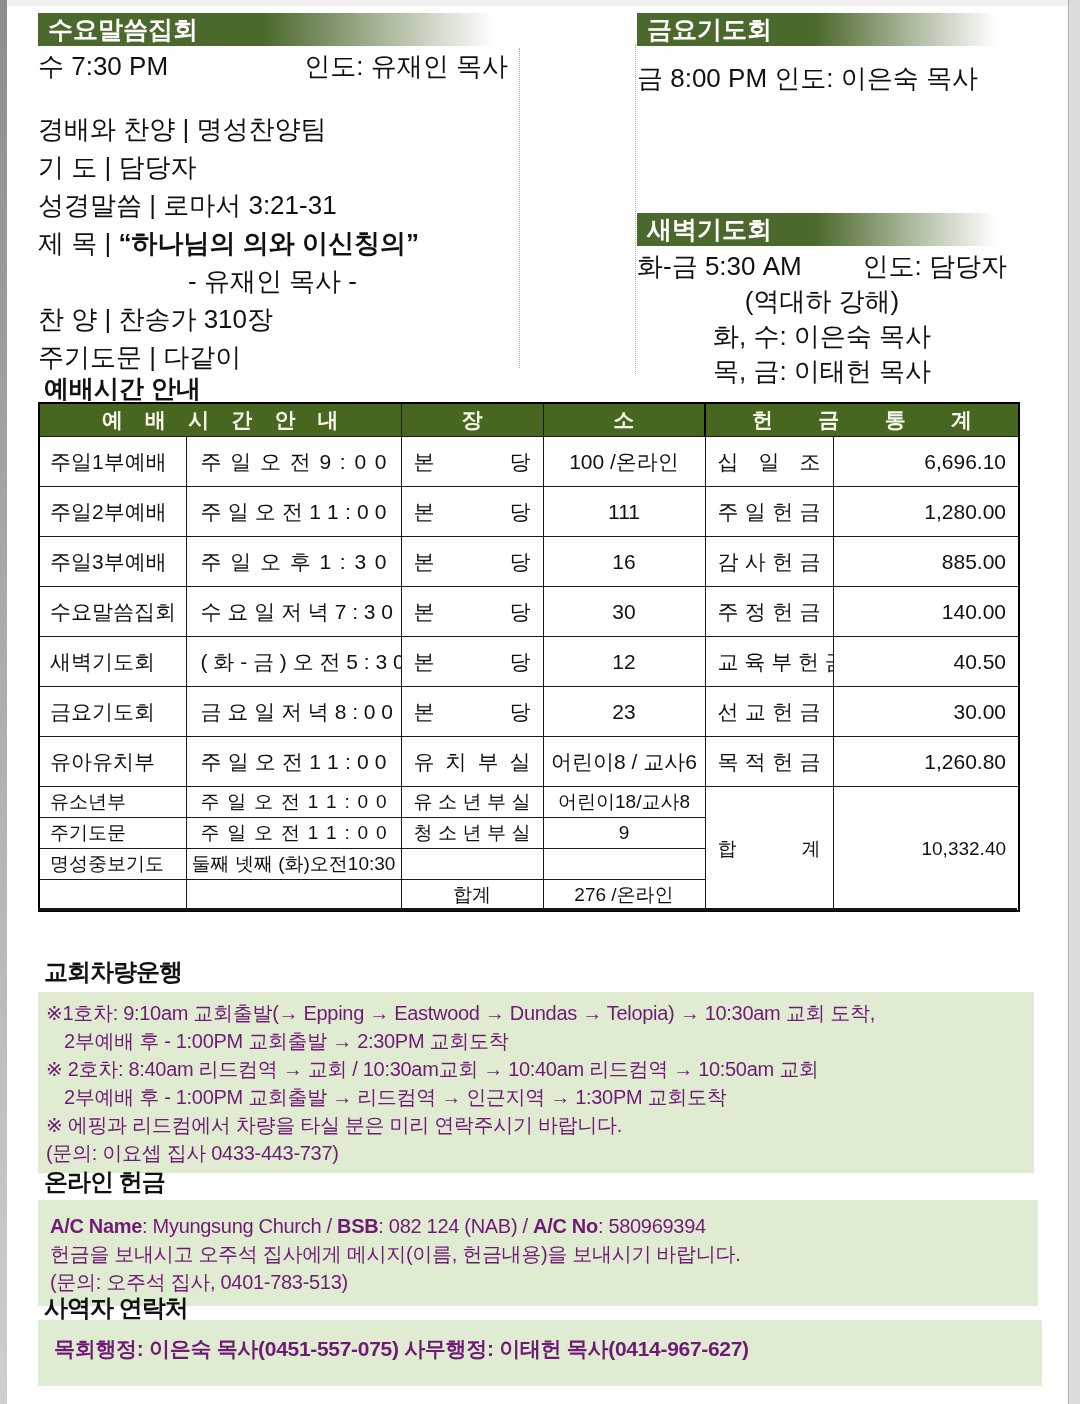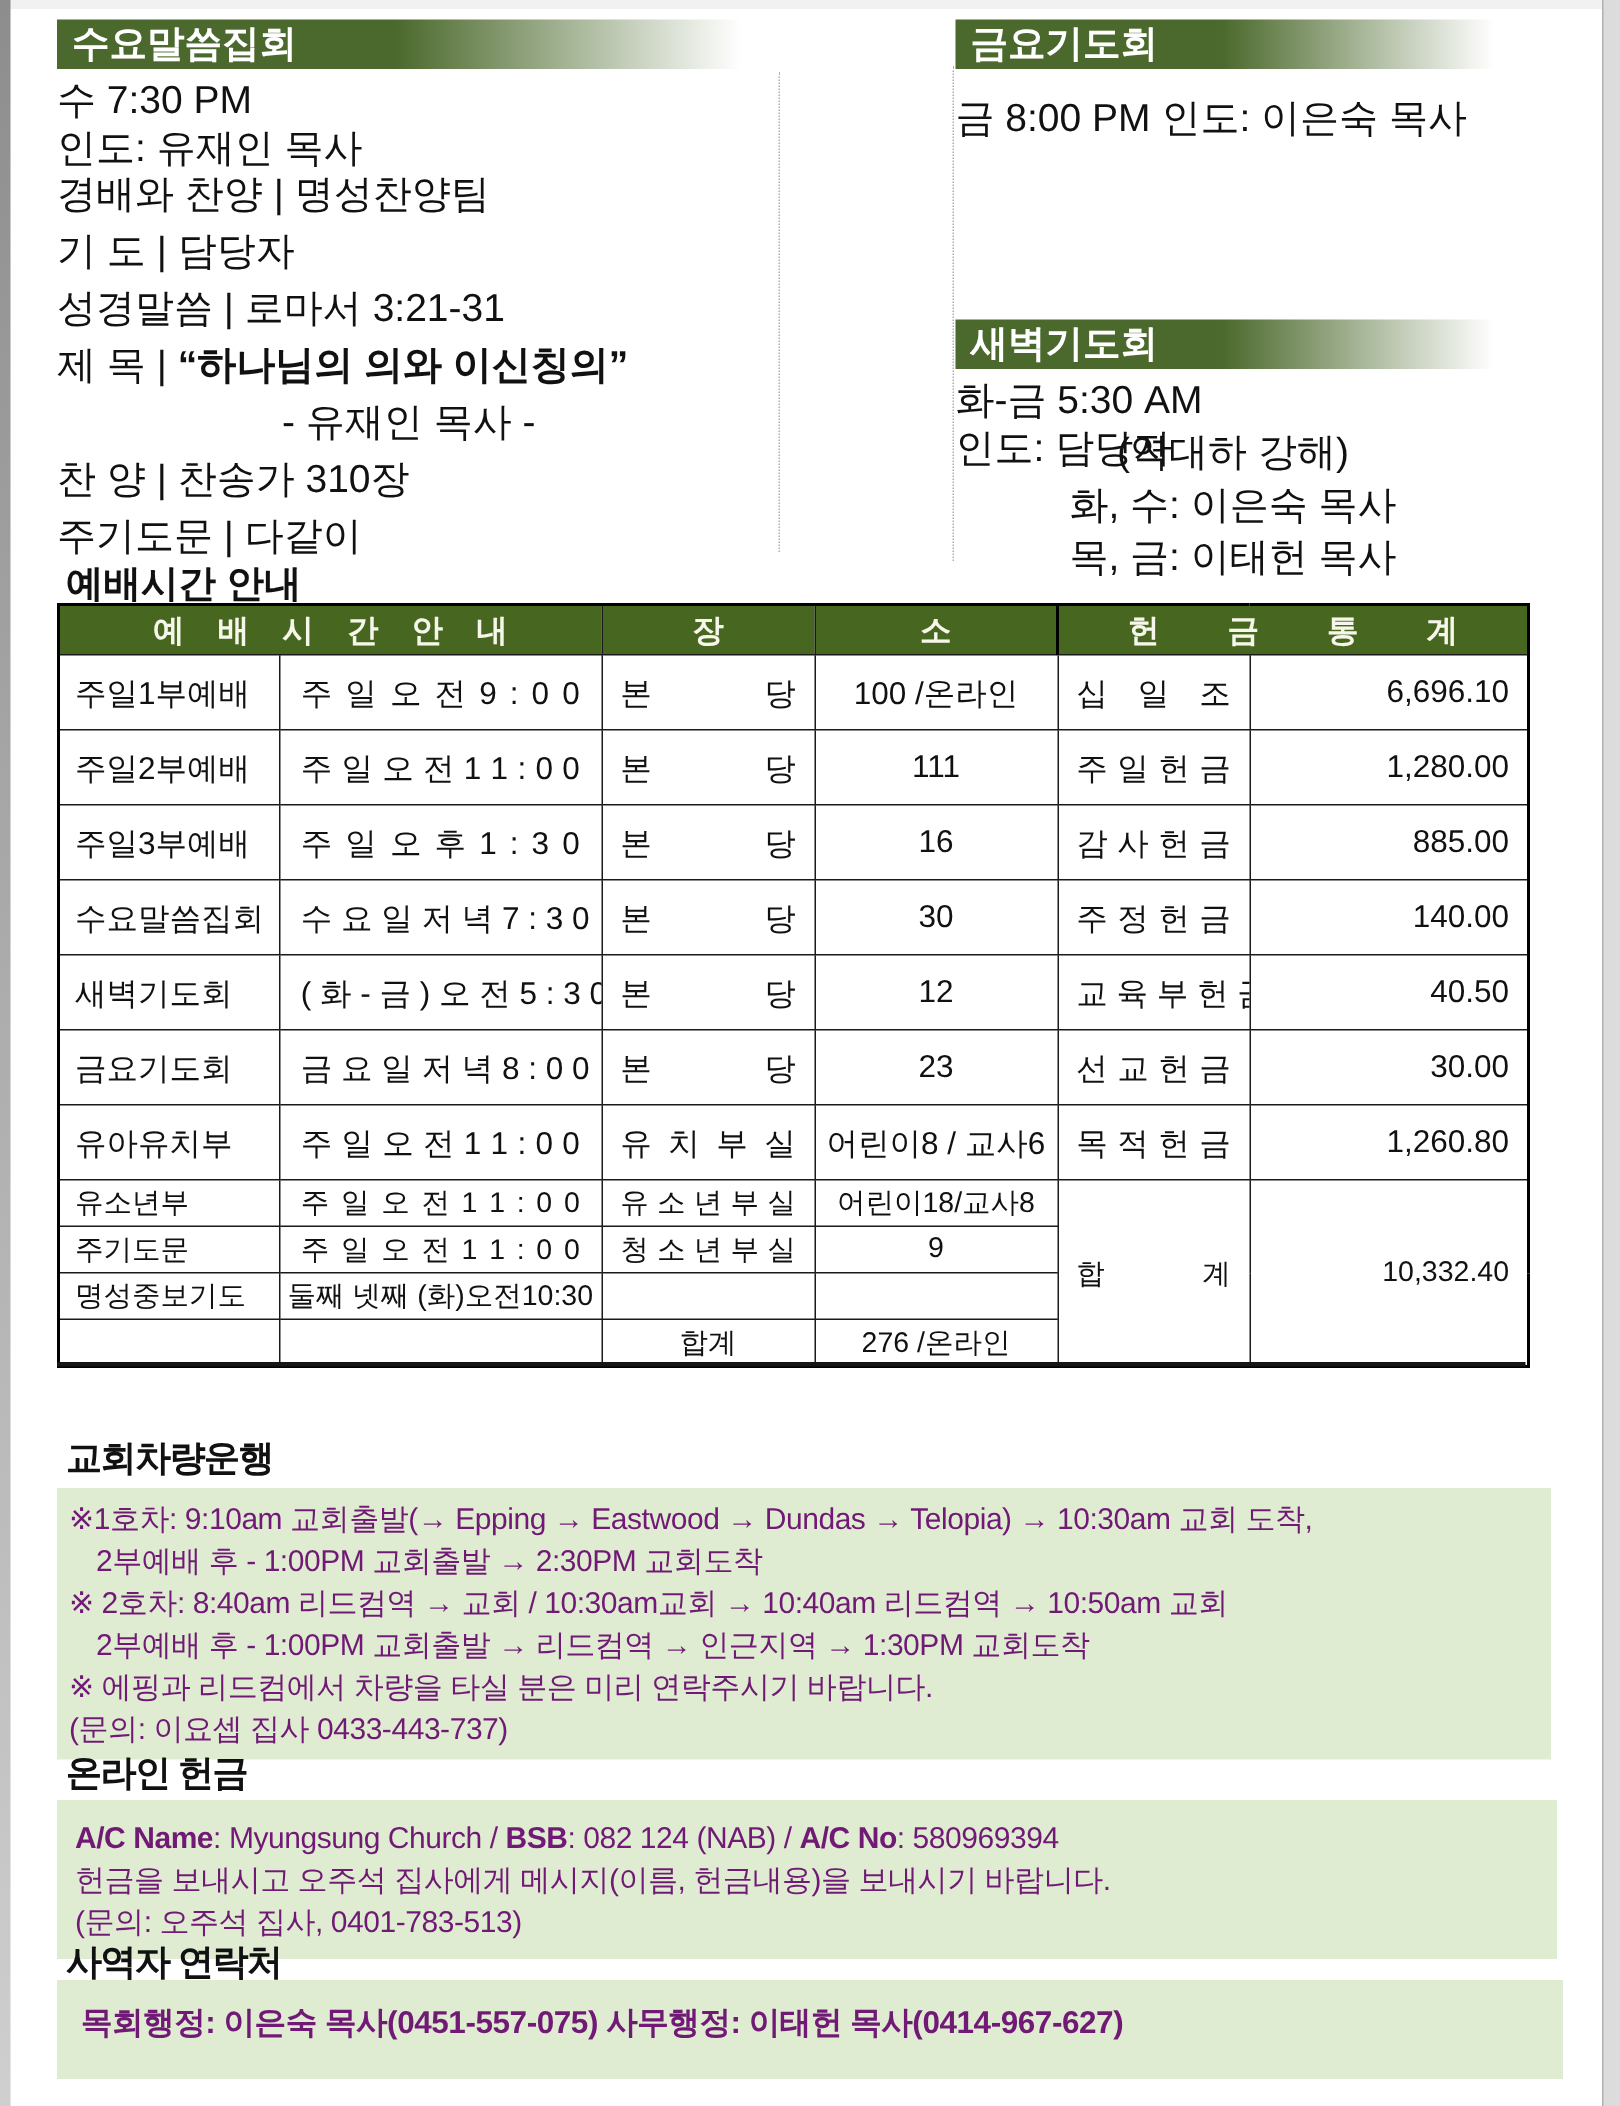--- a/index.html
+++ b/index.html
@@ -14,21 +14,21 @@
   .edge-top{position:absolute;left:0;top:0;width:100%;height:6px;background:#f1f1f1;}
 
   
   .bar{height:33px;line-height:33px;padding-left:10px;font-size:25px;font-weight:bold;color:#ffffff;
        background:linear-gradient(90deg,#4b692c 0%,#4b692c 48%,rgba(75,105,44,0) 97%);}
 
   .sec-wed{position:absolute;left:38px;top:13px;width:470px;}
   .sec-fri{position:absolute;left:637px;top:13px;width:370px;}
   .sec-dawn{position:absolute;left:637px;top:213px;width:370px;}
 
-  .row-split{display:flex;justify-content:flex-start;margin-top:4px;font-size:26px;height:32px;line-height:32px;flex-direction:column;}
+  .row-split{display:flex;justify-content:space-between;margin-top:4px;font-size:26px;height:32px;line-height:32px;}
   .plain-line{margin-top:16px;font-size:26px;height:32px;line-height:32px;}
   .wed-lines{margin-top:28px;font-size:26px;line-height:38px;}
   .sub-line{padding-left:150px;}
   .dawn-lines{margin-top:2px;font-size:26px;line-height:35px;text-align:center;}
   .b{font-weight:bold;}
 
   .dotted-sep{position:absolute;width:0;border-left:1px dotted #a8b0bc;}
   .dot1{left:519px;top:48px;height:320px;}
   .dot2{left:635px;top:44px;height:330px;}
 

